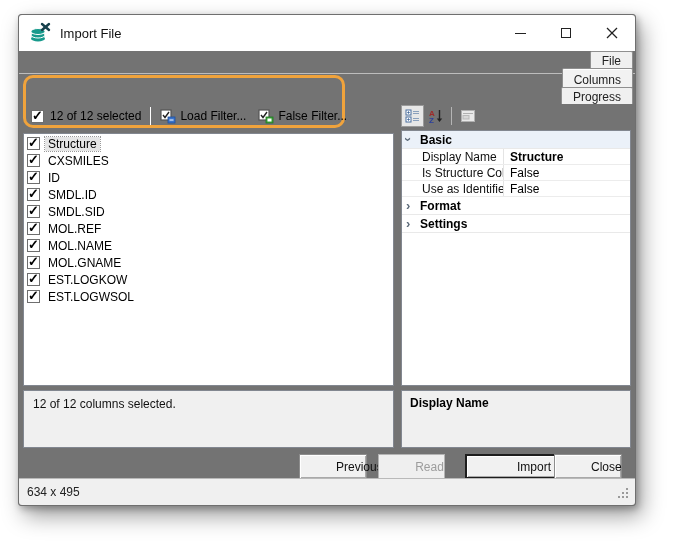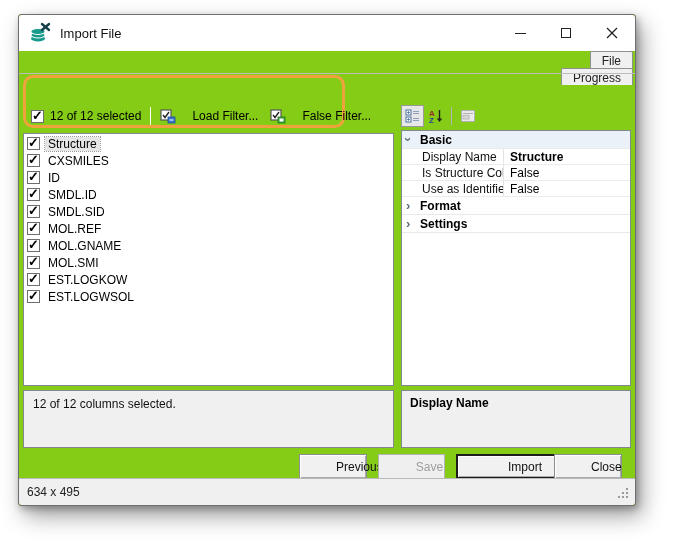--- a/index.html
+++ b/index.html
@@ -1,20 +1,20 @@
 <!DOCTYPE html>
 <html><head>
 <meta charset="utf-8">
 <style>
   * { box-sizing: border-box; margin: 0; padding: 0; }
   html,body { width:685px; height:553px; background:#ffffff; overflow:hidden;
               font-family:"Liberation Sans", sans-serif; }
 
   .window { position:absolute; left:18px; top:14px; width:618px; height:492px;
-            background:#84cc16; border:1px solid #6f6f6f; border-radius:3px;
+            background:#737373; border:1px solid #6f6f6f; border-radius:3px;
             box-shadow: 6px 10px 22px rgba(0,0,0,.38), 2px 3px 7px rgba(0,0,0,.28); }
 
   
   .titlebar { position:absolute; left:0; top:0; right:0; height:36px; background:#ffffff;
               display:flex; align-items:center; padding-left:10px; border-radius:3px 3px 0 0; }
   .app-icon { width:22px; height:22px; display:inline-block; }
   .title { margin-left:9px; font-size:13px; color:#111; }
   .win-controls { margin-left:auto; display:flex; height:100%; }
   .win-btn { width:46px; height:100%; display:flex; align-items:center; justify-content:center; cursor:default; }
   .glyph-min { width:11px; height:1px; background:#222; display:block; }
@@ -42,21 +42,21 @@
   .btn3d { background:#f1f1f1; border:1px solid #8d8d8d;
            box-shadow: inset 1px 1px 0 #ffffff, inset -1px -1px 0 #a9a9a9;
            font:12px "Liberation Sans", sans-serif; color:#111; }
   .read-btn { width:58px; height:22px; margin-left:4px; }
   .vsep { width:1px; height:18px; background:#9b9b9b; border-right:1px solid #fff; margin:0 9px; }
   .cb { width:13px; height:13px; background:#fff; border:1px solid #6e6e6e; display:inline-block;
         position:relative; flex:0 0 auto; }
   .cb.checked::after { content:"✓"; position:absolute; left:0px; top:-3px;
                        font-size:13px; font-weight:bold; color:#000; }
   .cb-lbl { font-size:12px; margin-left:6px; white-space:nowrap; }
-  .tool-btn { display:flex; align-items:center; gap:16px; background:transparent; border:none;
+  .tool-btn { display:flex; align-items:center; gap:4px; background:transparent; border:none;
               font:12px "Liberation Sans", sans-serif; white-space:nowrap; margin-right:12px; }
   .fic { width:16px; height:15px; flex:0 0 auto; }
 
   
   .col-list { position:absolute; left:4px; top:59px; width:371px; height:253px;
               background:#fff; border:1px solid #828790; overflow:hidden; padding-top:1px; }
   .list-item { display:flex; align-items:center; height:17px; padding-left:3px; }
   .li-label { font-size:12px; margin-left:5px; padding:0 3px; white-space:nowrap; }
   .li-label.selected { background:#e6e6e6; outline:1px dotted #9a9a9a; }
 
@@ -136,20 +136,21 @@
               <line x1="1" y1="1" x2="11" y2="11"></line>
               <line x1="11" y1="1" x2="1" y2="11"></line>
             </g>
         </svg>
       </div>
     </div>
   </div>
 
   <div class="tabbar" id="tabbar">
       <div class="tab"><span>File</span></div>
+      <div class="tab active"><span>Columns</span></div>
       <div class="tab"><span>Progress</span></div>
     </div>
 
   <div class="content">
 
     <div class="orange-box" style="border-color: rgb(240, 163, 60);"></div>
 
 
     <div class="o-row2">
       <span class="cb checked" id="selCb"></span>
@@ -195,25 +196,25 @@
         <div class="list-item">
           <span class="cb checked"></span>
           <span class="li-label">SMDL.SID</span>
         </div>
         <div class="list-item">
           <span class="cb checked"></span>
           <span class="li-label">MOL.REF</span>
         </div>
         <div class="list-item">
           <span class="cb checked"></span>
+          <span class="li-label">MOL.NAME</span>
+        </div>
+        <div class="list-item">
+          <span class="cb checked"></span>
           <span class="li-label">MOL.GNAME</span>
-        </div>
-        <div class="list-item">
-          <span class="cb checked"></span>
-          <span class="li-label">MOL.SMI</span>
         </div>
         <div class="list-item">
           <span class="cb checked"></span>
           <span class="li-label">EST.LOGKOW</span>
         </div>
         <div class="list-item">
           <span class="cb checked"></span>
           <span class="li-label">EST.LOGWSOL</span>
         </div>
       </div>
@@ -281,22 +282,22 @@
     <div class="summary-box">
       <span>12 of 12 columns selected.</span>
     </div>
 
     <div class="desc-box">
       <div class="desc-title">Display Name</div>
     </div>
 
     <div id="actions">
         <button class="btn3d act-btn" style="left: 280px; width: 68px;">Previous</button>
-        <button class="btn3d act-btn disabled" disabled="" style="left: 359px; width: 67px;">Save</button>
-        <button class="btn3d act-btn default" style="left: 437px; width: 102px;">Import</button>
+        <button class="btn3d act-btn disabled" disabled="" style="left: 359px; width: 67px;">Read</button>
+        <button class="btn3d act-btn default" style="left: 446px; width: 102px;">Import</button>
         <button class="btn3d act-btn" style="left: 535px; width: 68px;">Close</button>
       </div>
   </div>
 
   <div class="statusbar">
     <span class="status-text">634 x 495</span>
     <svg class="grip" viewBox="0 0 13 13">
       <g fill="#9a9a9a">
         <rect x="10" y="2" width="2" height="2"></rect>
           <rect x="10" y="6" width="2" height="2"></rect>

